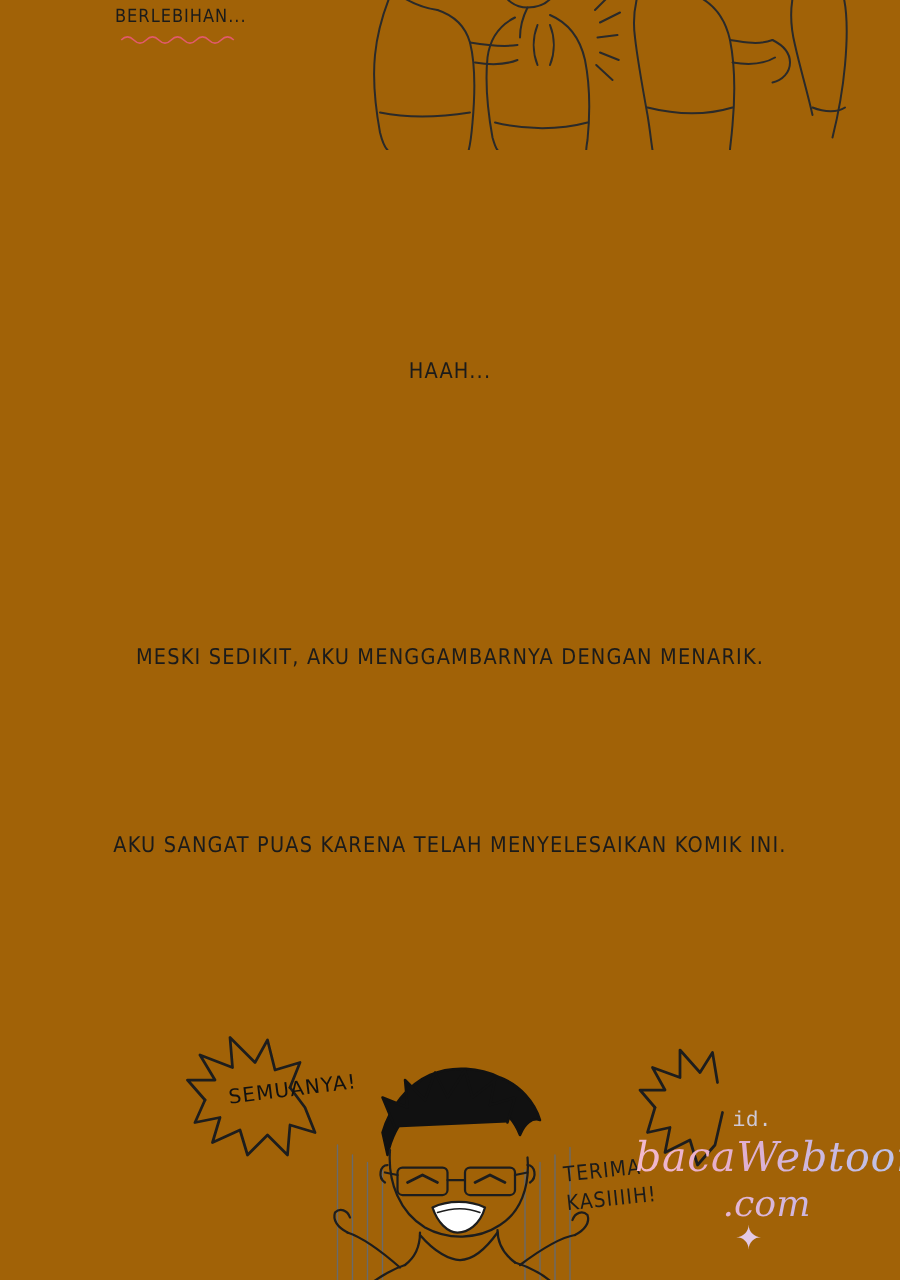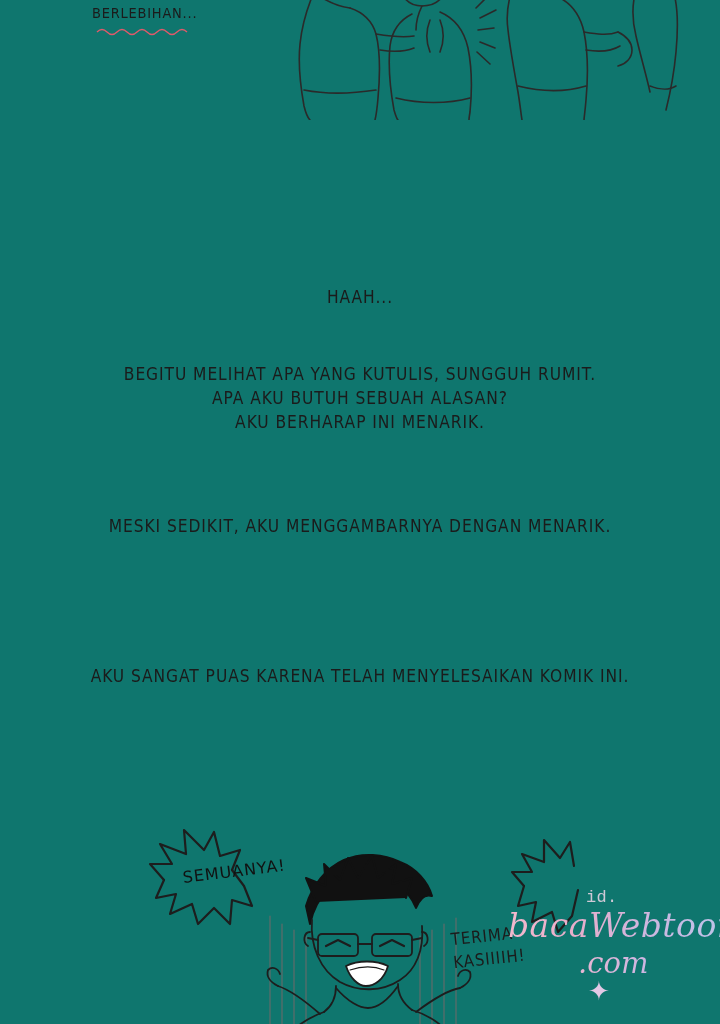--- a/index.html
+++ b/index.html
@@ -7,21 +7,21 @@
     padding: 0;
     background: #ffffff;
   }
   body {
     font-family: "DejaVu Sans", sans-serif;
   }
   .page {
     position: relative;
     width: 720px;
     height: 1024px;
-    background: #0f766e;
+    background: #a16207;
     overflow: hidden;
   }
 
   
   .hand {
     font-family: "DejaVu Sans", sans-serif;
     color: #1b1b1b;
     letter-spacing: 0.06em;
     text-transform: uppercase;
     font-size: 15px;
@@ -191,25 +191,20 @@
 
       <path d="M36,0 C40,-4 46,-4 50,0"></path>
       <path d="M230,-2 C236,-6 244,-6 250,-2"></path>
     </g>
   </svg>
 
   <div class="mono l-haah">
     <span class="hand center line">HAAH...</span>
   </div>
 
-  <div class="mono l-para1">
-    <span class="hand center line">BEGITU MELIHAT APA YANG KUTULIS, SUNGGUH RUMIT.</span>
-    <span class="hand center line">APA AKU BUTUH SEBUAH ALASAN?</span>
-    <span class="hand center line">AKU BERHARAP INI MENARIK.</span>
-  </div>
 
   <div class="mono l-para3">
     <span class="hand center line">AKU SANGAT PUAS KARENA TELAH MENYELESAIKAN KOMIK INI.</span>
   </div>
 
   <div class="mono l-para2">
     <span class="hand center line">MESKI SEDIKIT, AKU MENGGAMBARNYA DENGAN MENARIK.</span>
   </div>
 
   <svg class="bottom-art" viewBox="0 0 460 210" preserveAspectRatio="none">

